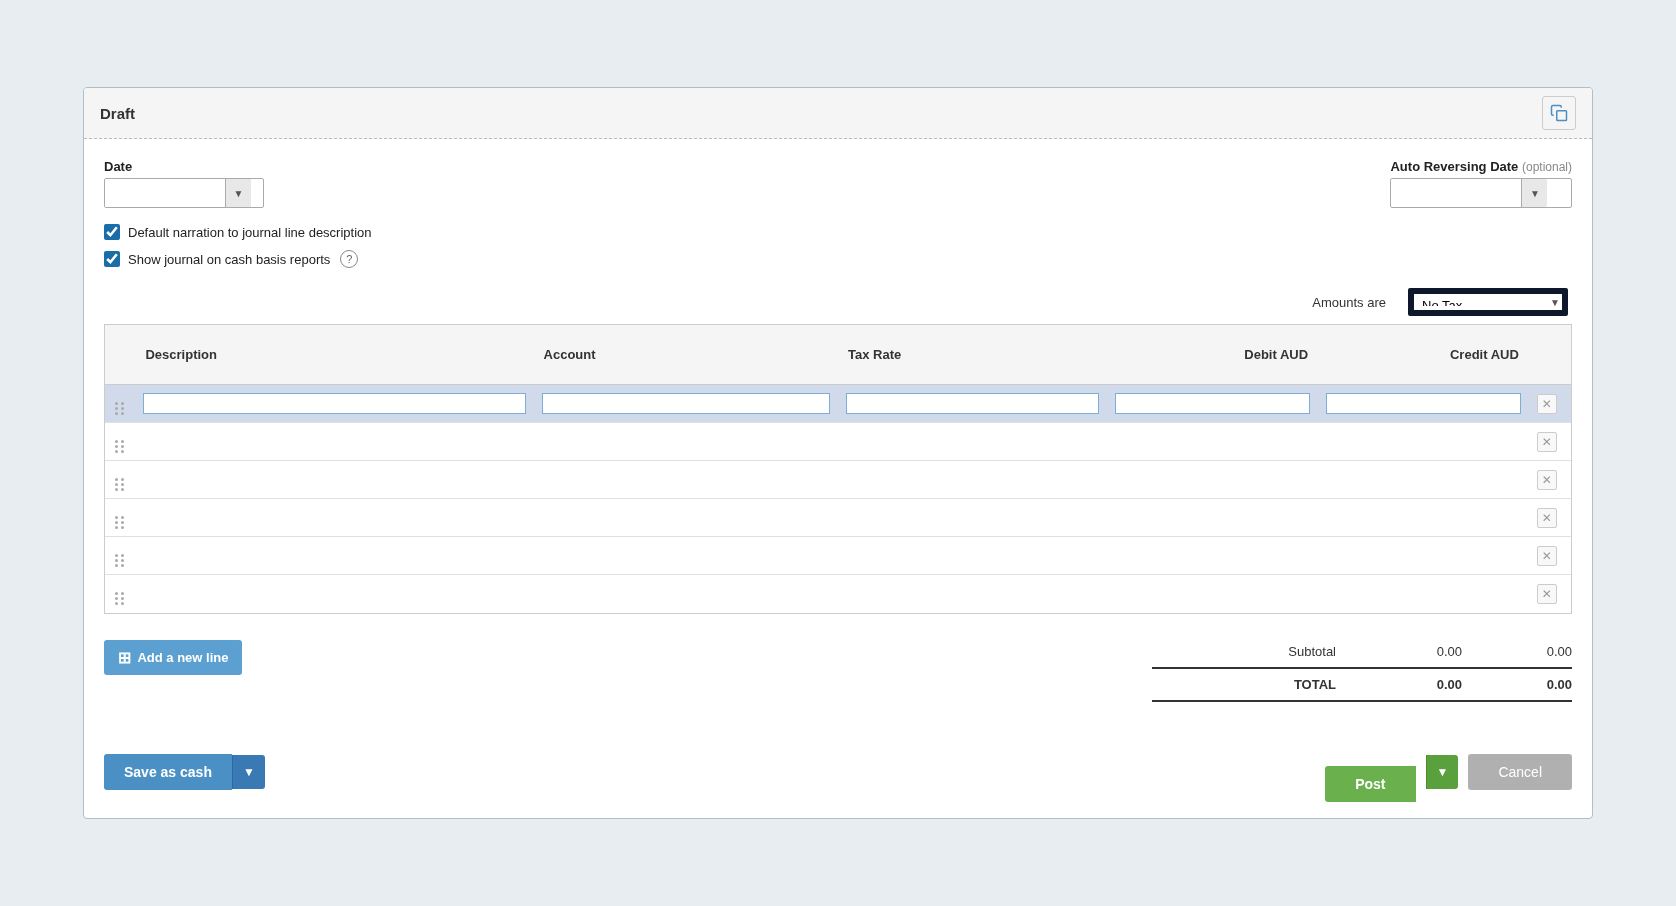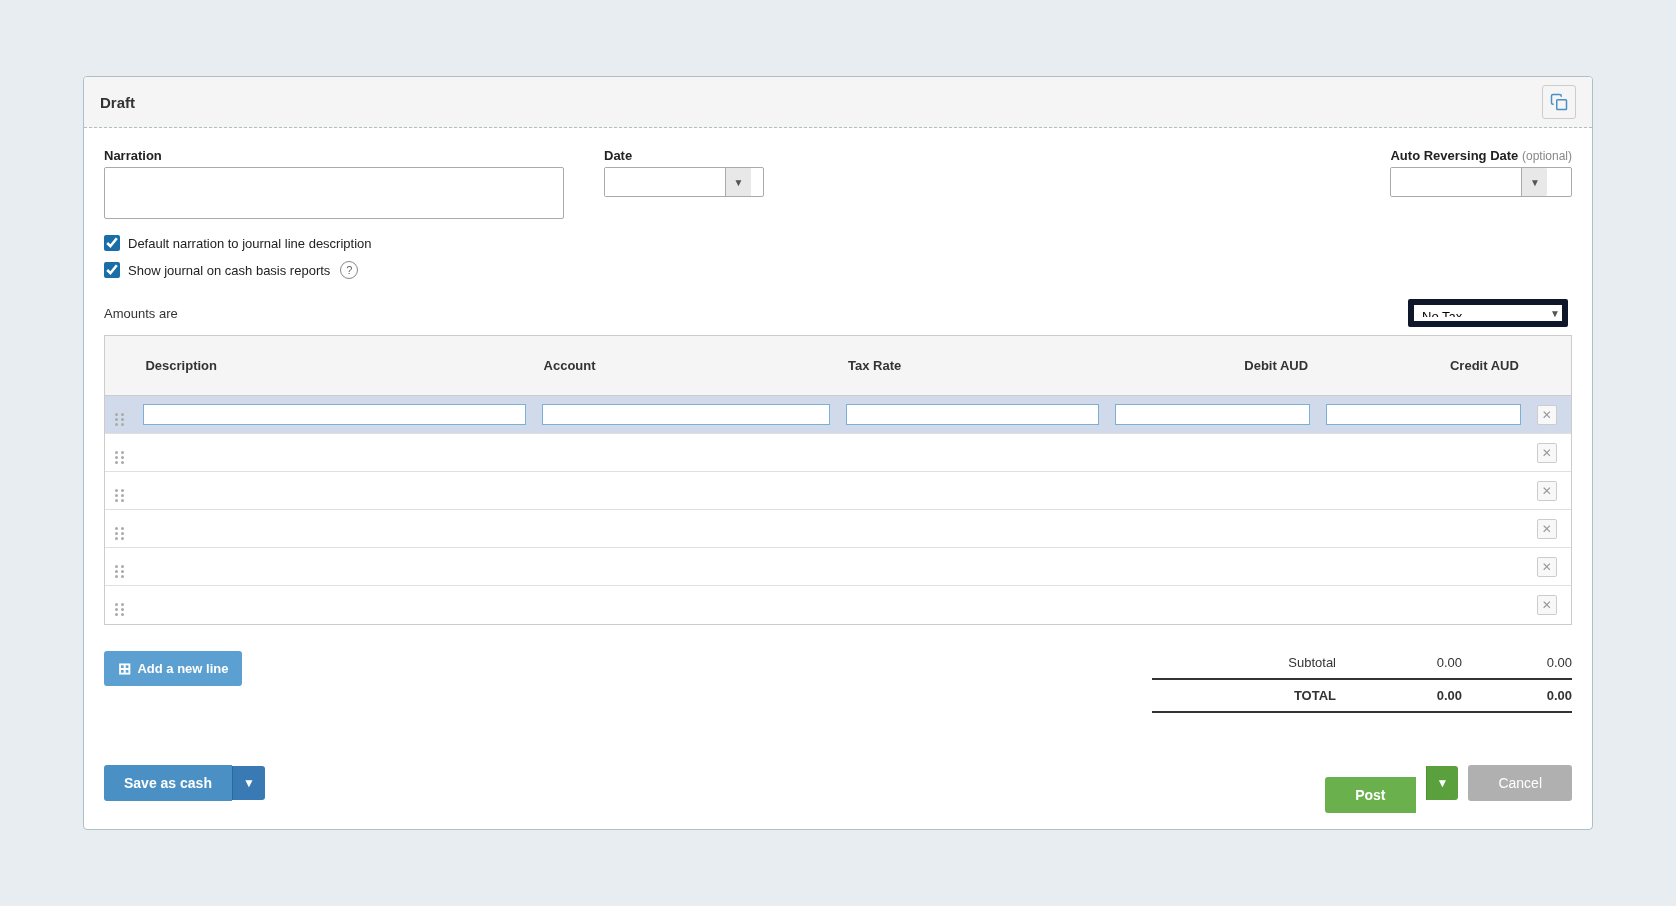--- a/index.html
+++ b/index.html
@@ -149,21 +149,21 @@
       align-items: center;
       justify-content: center;
       font-size: 11px;
       color: #666;
       cursor: pointer;
       margin-left: 2px;
     }
     .amounts-row {
       display: flex;
       align-items: center;
-      justify-content: space-between;
+      justify-content: flex-end;
       gap: 22px;
       margin-bottom: 8px;
       padding-right: 4px;
     }
     .amounts-label {
       font-size: 13px;
       color: #333;
     }
     .amounts-select-wrapper {
       position: relative;
@@ -424,24 +424,20 @@
       <svg width="18" height="18" viewBox="0 0 24 24" fill="none" stroke="#4a90c4" stroke-width="2">
         <rect x="9" y="9" width="13" height="13" rx="1" ry="1"></rect>
         <path d="M5 15H4a2 2 0 0 1-2-2V4a2 2 0 0 1 2-2h9a2 2 0 0 1 2 2v1"></path>
       </svg>
     </button>
   </div>
 
   <div class="modal-body">
 
     <div class="form-row">
-      <div class="form-group narration">
-        <label>Narration</label>
-        <input type="text" class="narration-input" value="" style="">
-      </div>
 
       <div class="form-group date">
         <label>Date</label>
         <div class="date-select">
           <input type="text" value="" style="">
           <div class="select-arrow">▼</div>
         </div>
       </div>
 
       <div class="form-group auto-reversing">

